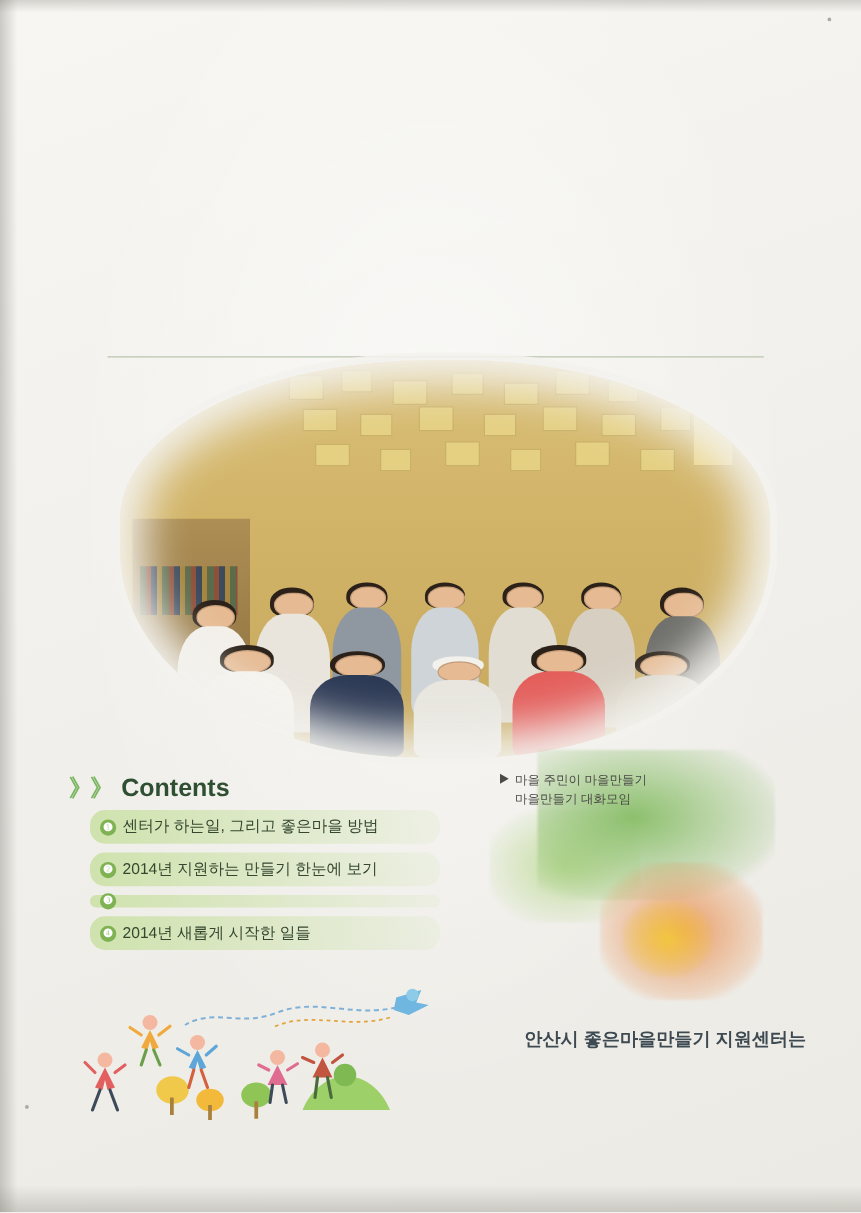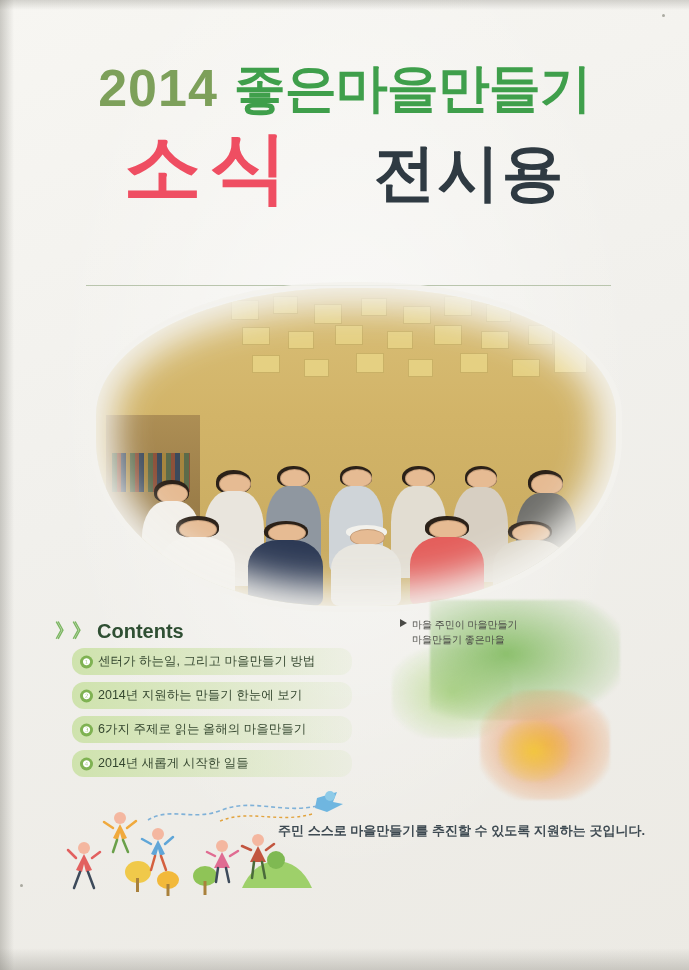--- a/index.html
+++ b/index.html
@@ -338,30 +338,20 @@
     border-radius: 50%;
     opacity: .7;
   }
 </style>
 </head>
 <body>
 
 <div class="page">
   <div class="paper-tint"></div>
 
-  <div class="title-area">
-    <div class="title-line1">
-      <span class="year">2014</span>
-      <span class="headline-green">좋은마을만들기</span>
-    </div>
-    <div class="title-line2">
-      <span class="sosik">소식</span>
-      <span class="exhibit">전시용</span>
-    </div>
-  </div>
   <div class="title-rule"></div>
 
   <div class="photo-wrap">
     <div class="photo">
       <div class="photo-bg"></div>
       <div class="notes">
         <div class="note" style="left:26%;top:6%;width:5%;height:9%;"></div>
         <div class="note" style="left:34%;top:4%;width:4.5%;height:8%;"></div>
         <div class="note" style="left:42%;top:8%;width:5%;height:9%;"></div>
         <div class="note" style="left:51%;top:5%;width:4.5%;height:8%;"></div>
@@ -456,40 +446,39 @@
   </div>
 
   <div class="blob-lightgreen"></div>
   <div class="blob-green"></div>
   <div class="blob-orange"></div>
   <div class="blob-yellow"></div>
 
   <div class="caption-arrow"></div>
   <div class="photo-caption">
     <span class="caption-text">마을 주민이 마을만들기</span>
-    <span class="caption-text">마을만들기 좋은마을</span>
+    <span class="caption-text">마을만들기 대화모임</span>
   </div>
 
   <div class="contents-head">
     <span class="chev">》》</span>
     <span class="contents-label">Contents</span>
   </div>
 
   <div class="toc">
     <div class="toc-item">
       <span class="num">❶</span>
-      <span>센터가 하는일, 그리고 마을만들기 방법</span>
+      <span>센터가 하는일, 그리고 좋은마을 방법</span>
     </div>
     <div class="toc-item">
       <span class="num">❷</span>
       <span>2014년 지원하는 만들기 한눈에 보기</span>
     </div>
     <div class="toc-item">
       <span class="num">❸</span>
-      <span>6가지 주제로 읽는 올해의 마을만들기</span>
     </div>
     <div class="toc-item">
       <span class="num">❹</span>
       <span>2014년 새롭게 시작한 일들</span>
     </div>
   </div>
 
   <div class="illus">
     <svg width="300" height="120" viewBox="0 0 300 120" xmlns="http://www.w3.org/2000/svg">
 
@@ -543,21 +532,21 @@
       <g>
         <circle cx="196" cy="60" r="6" fill="#f4b7a0"></circle>
         <path d="M196 66 l-8 16 l16 0 z" fill="#c2553f"></path>
         <path d="M189 70 l-9 -4 M204 70 l8 -6" stroke="#c2553f" stroke-width="2.5" fill="none" stroke-linecap="round"></path>
         <path d="M192 82 l-2 16 M200 82 l3 16" stroke="#4a6b3a" stroke-width="2.5" fill="none" stroke-linecap="round"></path>
       </g>
     </svg>
   </div>
 
   <div class="footer">
-    <div class="l3">주민 스스로 마을만들기를 추진할 수 있도록 지원하는 곳입니다.</div>
+    <div class="l1">안산시 좋은마을만들기 지원센터는</div>
   </div>
 
   <div class="spot" style="left:662px;top:14px;"></div>
   <div class="spot" style="left:20px;top:884px;"></div>
 
   <div class="edge-shadow-left"></div>
   <div class="edge-shadow-top"></div>
   <div class="edge-shadow-bottom"></div>
 </div>
 

